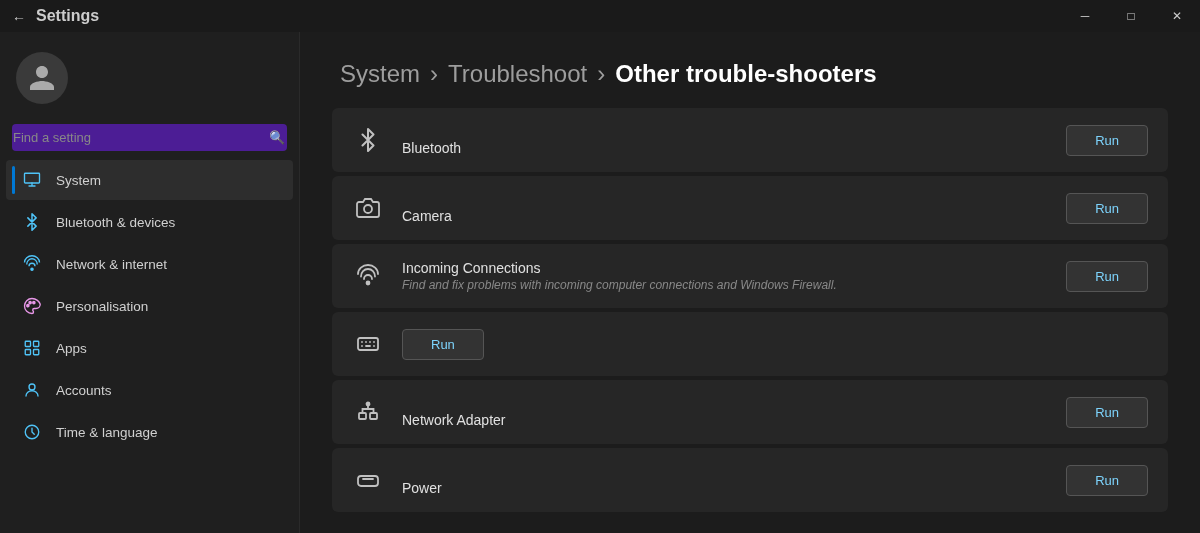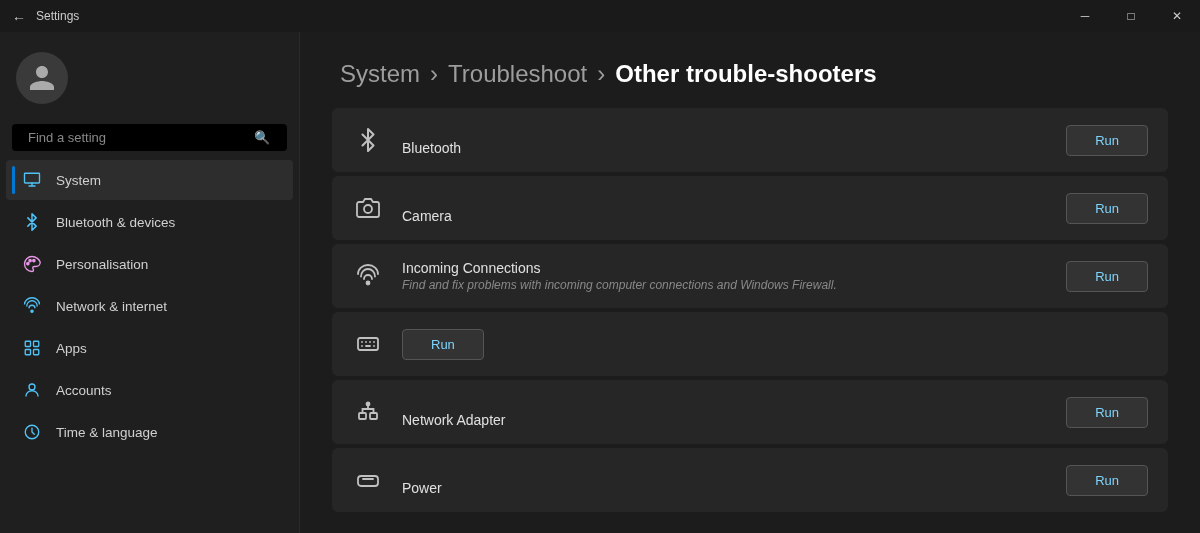--- a/index.html
+++ b/index.html
@@ -24,22 +24,23 @@
       flex-shrink: 0;
       position: relative;
     }
     .titlebar-back {
       cursor: pointer;
       color: #ccc;
       font-size: 14px;
       margin-right: 10px;
     }
     .titlebar-title {
-      font-size: 12px;
+      font-size: 16px;
       color: #ccc;
+      font-weight: bold;
     }
     .titlebar-controls {
       position: absolute;
       right: 0;
       top: 0;
       display: flex;
     }
     .titlebar-btn {
       width: 46px;
       height: 32px;
@@ -83,23 +84,23 @@
       align-items: center;
       justify-content: center;
       font-size: 24px;
       color: #aaa;
       flex-shrink: 0;
     }
     .search-bar {
       margin: 4px 12px 8px 12px;
       display: flex;
       align-items: center;
-      background: #000000;
+      background: #4c1d95;
       border-radius: 4px;
-      padding: 6px 16px;
+      padding: 6px 1px;
       gap: 8px;
     }
     .search-input {
       background: transparent;
       border: none;
       outline: none;
       color: #ccc;
       font-size: 13px;
       flex: 1;
     }
@@ -268,38 +269,38 @@
       <div class="nav-icon">
         <svg viewBox="0 0 24 24" fill="none" stroke="#4fc3f7" stroke-width="2" stroke-linecap="round" stroke-linejoin="round">
             <polyline points="6.5 6.5 17.5 17.5 12 23 12 1 17.5 6.5 6.5 17.5"></polyline>
           </svg>
       </div>
       <span>Bluetooth &amp; devices</span>
     </div>
 
     <div class="nav-item">
       <div class="nav-icon">
+        <svg viewBox="0 0 24 24" fill="none" stroke="#4fc3f7" stroke-width="1.8">
+            <path d="M5 12.5C5 8.36 8.13 5 12 5s7 3.36 7 7.5M8 15c0-2.21 1.79-4 4-4s4 1.79 4 4M2 10C2 5.03 6.48 1 12 1s10 4.03 10 9"></path>
+            <circle cx="12" cy="19" r="1.5" fill="#4fc3f7"></circle>
+          </svg>
+      </div>
+      <span>Network &amp; internet</span>
+    </div>
+
+    <div class="nav-item">
+      <div class="nav-icon">
         <svg viewBox="0 0 24 24" fill="none" stroke="#e897e8" stroke-width="1.8" stroke-linecap="round">
             <path d="M12 2C6.48 2 2 6.48 2 12c0 5.52 4.48 10 10 10 1.1 0 2-.9 2-2 0-.52-.2-1-.52-1.36-.31-.35-.5-.83-.5-1.31 0-1.1.9-2 2-2h2.36c3.08 0 5.64-2.56 5.64-5.64C22 6.1 17.52 2 12 2z"></path>
             <circle cx="6.5" cy="11.5" r="1.5" fill="#e897e8"></circle>
             <circle cx="9.5" cy="7.5" r="1.5" fill="#e897e8"></circle>
             <circle cx="14.5" cy="7.5" r="1.5" fill="#e897e8"></circle>
           </svg>
       </div>
       <span>Personalisation</span>
-    </div>
-
-    <div class="nav-item">
-      <div class="nav-icon">
-        <svg viewBox="0 0 24 24" fill="none" stroke="#4fc3f7" stroke-width="1.8">
-            <path d="M5 12.5C5 8.36 8.13 5 12 5s7 3.36 7 7.5M8 15c0-2.21 1.79-4 4-4s4 1.79 4 4M2 10C2 5.03 6.48 1 12 1s10 4.03 10 9"></path>
-            <circle cx="12" cy="19" r="1.5" fill="#4fc3f7"></circle>
-          </svg>
-      </div>
-      <span>Network &amp; internet</span>
     </div>
 
     <div class="nav-item">
       <div class="nav-icon">
         <svg viewBox="0 0 24 24" fill="none" stroke="#4fc3f7" stroke-width="1.8">
             <rect x="3" y="3" width="7" height="7" rx="1"></rect>
             <rect x="14" y="3" width="7" height="7" rx="1"></rect>
             <rect x="3" y="14" width="7" height="7" rx="1"></rect>
             <rect x="14" y="14" width="7" height="7" rx="1"></rect>
           </svg>

